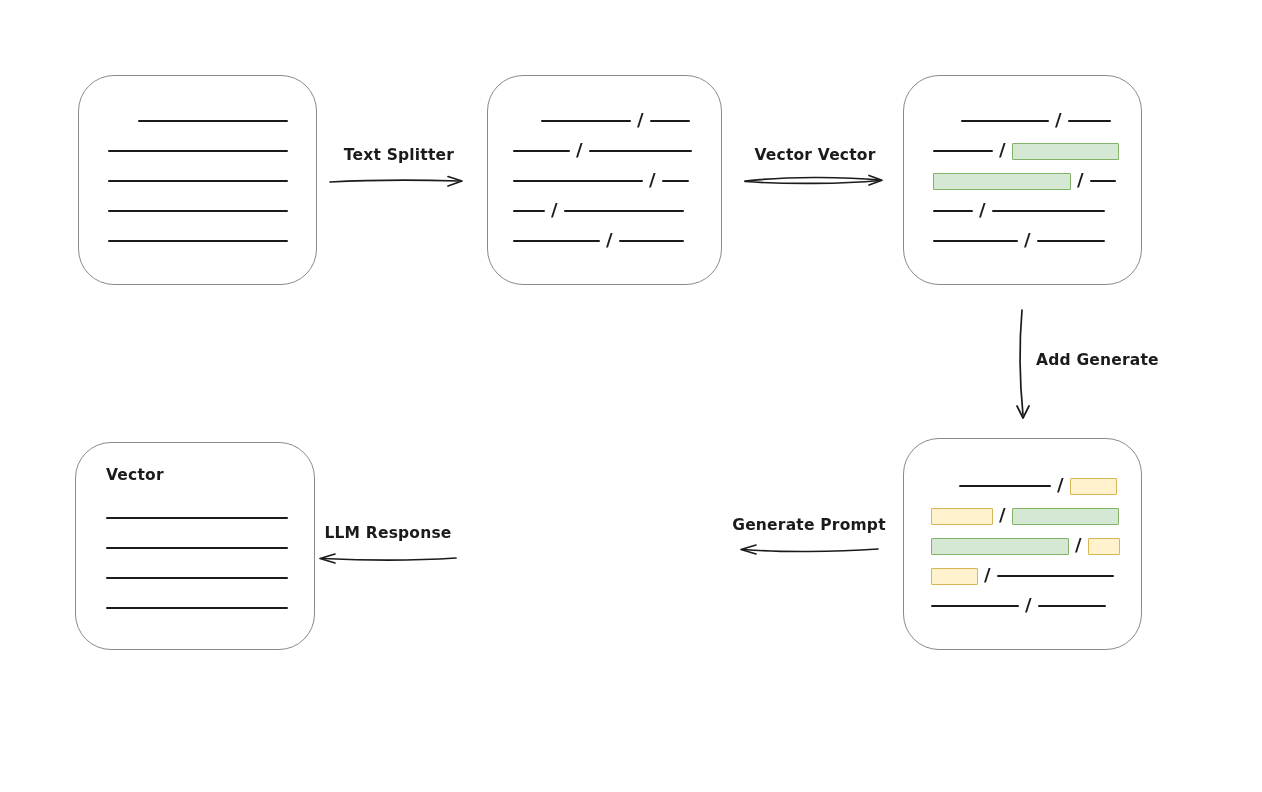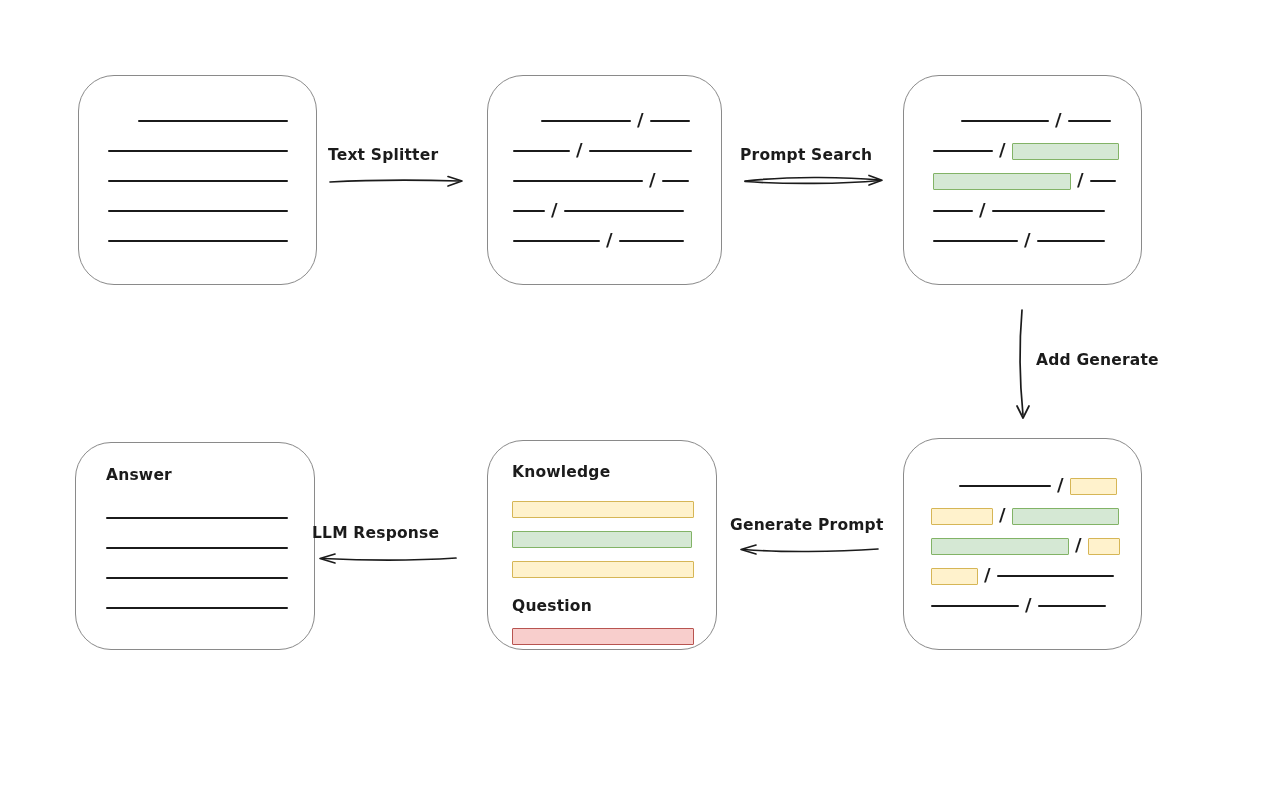--- a/index.html
+++ b/index.html
@@ -41,21 +41,21 @@
 
   .box-label { font-size: 15.5px; font-weight: 600; letter-spacing: 0.2px; height: 20px; }
   #box-answer .rows { margin-top: 17px; }
   #box-prompt .rows-knowledge { margin-top: 11px; }
   #box-prompt .question-label { margin-top: 13px; }
   #box-prompt .rows-question { margin-top: 4px; }
 
   .arrow-group { position: absolute; }
   .arrow-label {
     font-size: 15.5px; font-weight: 600; letter-spacing: 0.2px;
-    white-space: nowrap; margin-top: 4px;
+    text-align: center; white-space: nowrap; margin-top: 4px;
   }
   .arrow-svg { position: absolute; }
   #arrow-text-splitter   { left: 328px;  top: 142px; width: 142px; height: 60px; }
   #arrow-text-splitter   svg { left: 0;   top: 31px; }
   #arrow-vector-search   { left: 740px;  top: 142px; width: 150px; height: 60px; }
   #arrow-vector-search   svg { left: 2px; top: 29px; }
   #arrow-add-context     { left: 1003px; top: 305px; width: 160px; height: 125px; }
   #arrow-add-context     svg { left: 3px; top: 2px; }
   #arrow-add-context .arrow-label { position: absolute; left: 33px; top: 46px; margin: 0; }
   #arrow-generate-prompt { left: 730px;  top: 512px; width: 158px; height: 60px; }
@@ -177,43 +177,23 @@
           <span class="seg seg-line" style="width: 117px;"></span>
         </div>
         <div class="seg-row">
           <span class="seg seg-line" style="width: 88px;"></span>
           <span class="slash">/</span>
           <span class="seg seg-line" style="width: 68px;"></span>
         </div>
       </div>
   </div>
 
-  <div id="box-prompt" class="node-box">
-    <div class="box-label">Knowledge</div>
-    <div class="rows rows-knowledge">
-        <div class="seg-row">
-          <span class="seg seg-yellow" style="width: 182px;"></span>
-        </div>
-        <div class="seg-row">
-          <span class="seg seg-green" style="width: 180px;"></span>
-        </div>
-        <div class="seg-row">
-          <span class="seg seg-yellow" style="width: 182px;"></span>
-        </div>
-      </div>
-    <div class="box-label question-label">Question</div>
-    <div class="rows rows-question">
-        <div class="seg-row">
-          <span class="seg seg-red" style="width: 182px;"></span>
-        </div>
-      </div>
-  </div>
 
   <div id="box-answer" class="node-box">
-    <div class="box-label">Answer</div>
+    <div class="box-label">Vector</div>
     <div class="rows">
         <div class="seg-row">
           <span class="seg seg-line" style="width: 182px;"></span>
         </div>
         <div class="seg-row">
           <span class="seg seg-line" style="width: 182px;"></span>
         </div>
         <div class="seg-row">
           <span class="seg seg-line" style="width: 182px;"></span>
         </div>
@@ -225,21 +205,21 @@
 
   <div id="arrow-text-splitter" class="arrow-group">
     <div class="arrow-label">Text Splitter</div>
     <svg class="arrow-svg" width="140" height="16" viewBox="0 0 140 16">
       <path d="M2,9 C40,7 95,7 131,8"></path>
       <path d="M120,3.5 L134,8 L120,13"></path>
     </svg>
   </div>
 
   <div id="arrow-vector-search" class="arrow-group">
-    <div class="arrow-label">Prompt Search</div>
+    <div class="arrow-label">Vector Vector</div>
     <svg class="arrow-svg" width="146" height="18" viewBox="0 0 146 18">
       <path d="M3,10 C45,5.5 100,5.5 138,9"></path>
       <path d="M3,10.5 C45,13.5 100,13 138,9.5"></path>
       <path d="M127,4.5 L140,9.2 L127,14"></path>
     </svg>
   </div>
 
   <div id="arrow-add-context" class="arrow-group">
     <svg class="arrow-svg" width="32" height="118" viewBox="0 0 32 118">
       <path d="M16,3 C13,38 14,78 17,108"></path>

